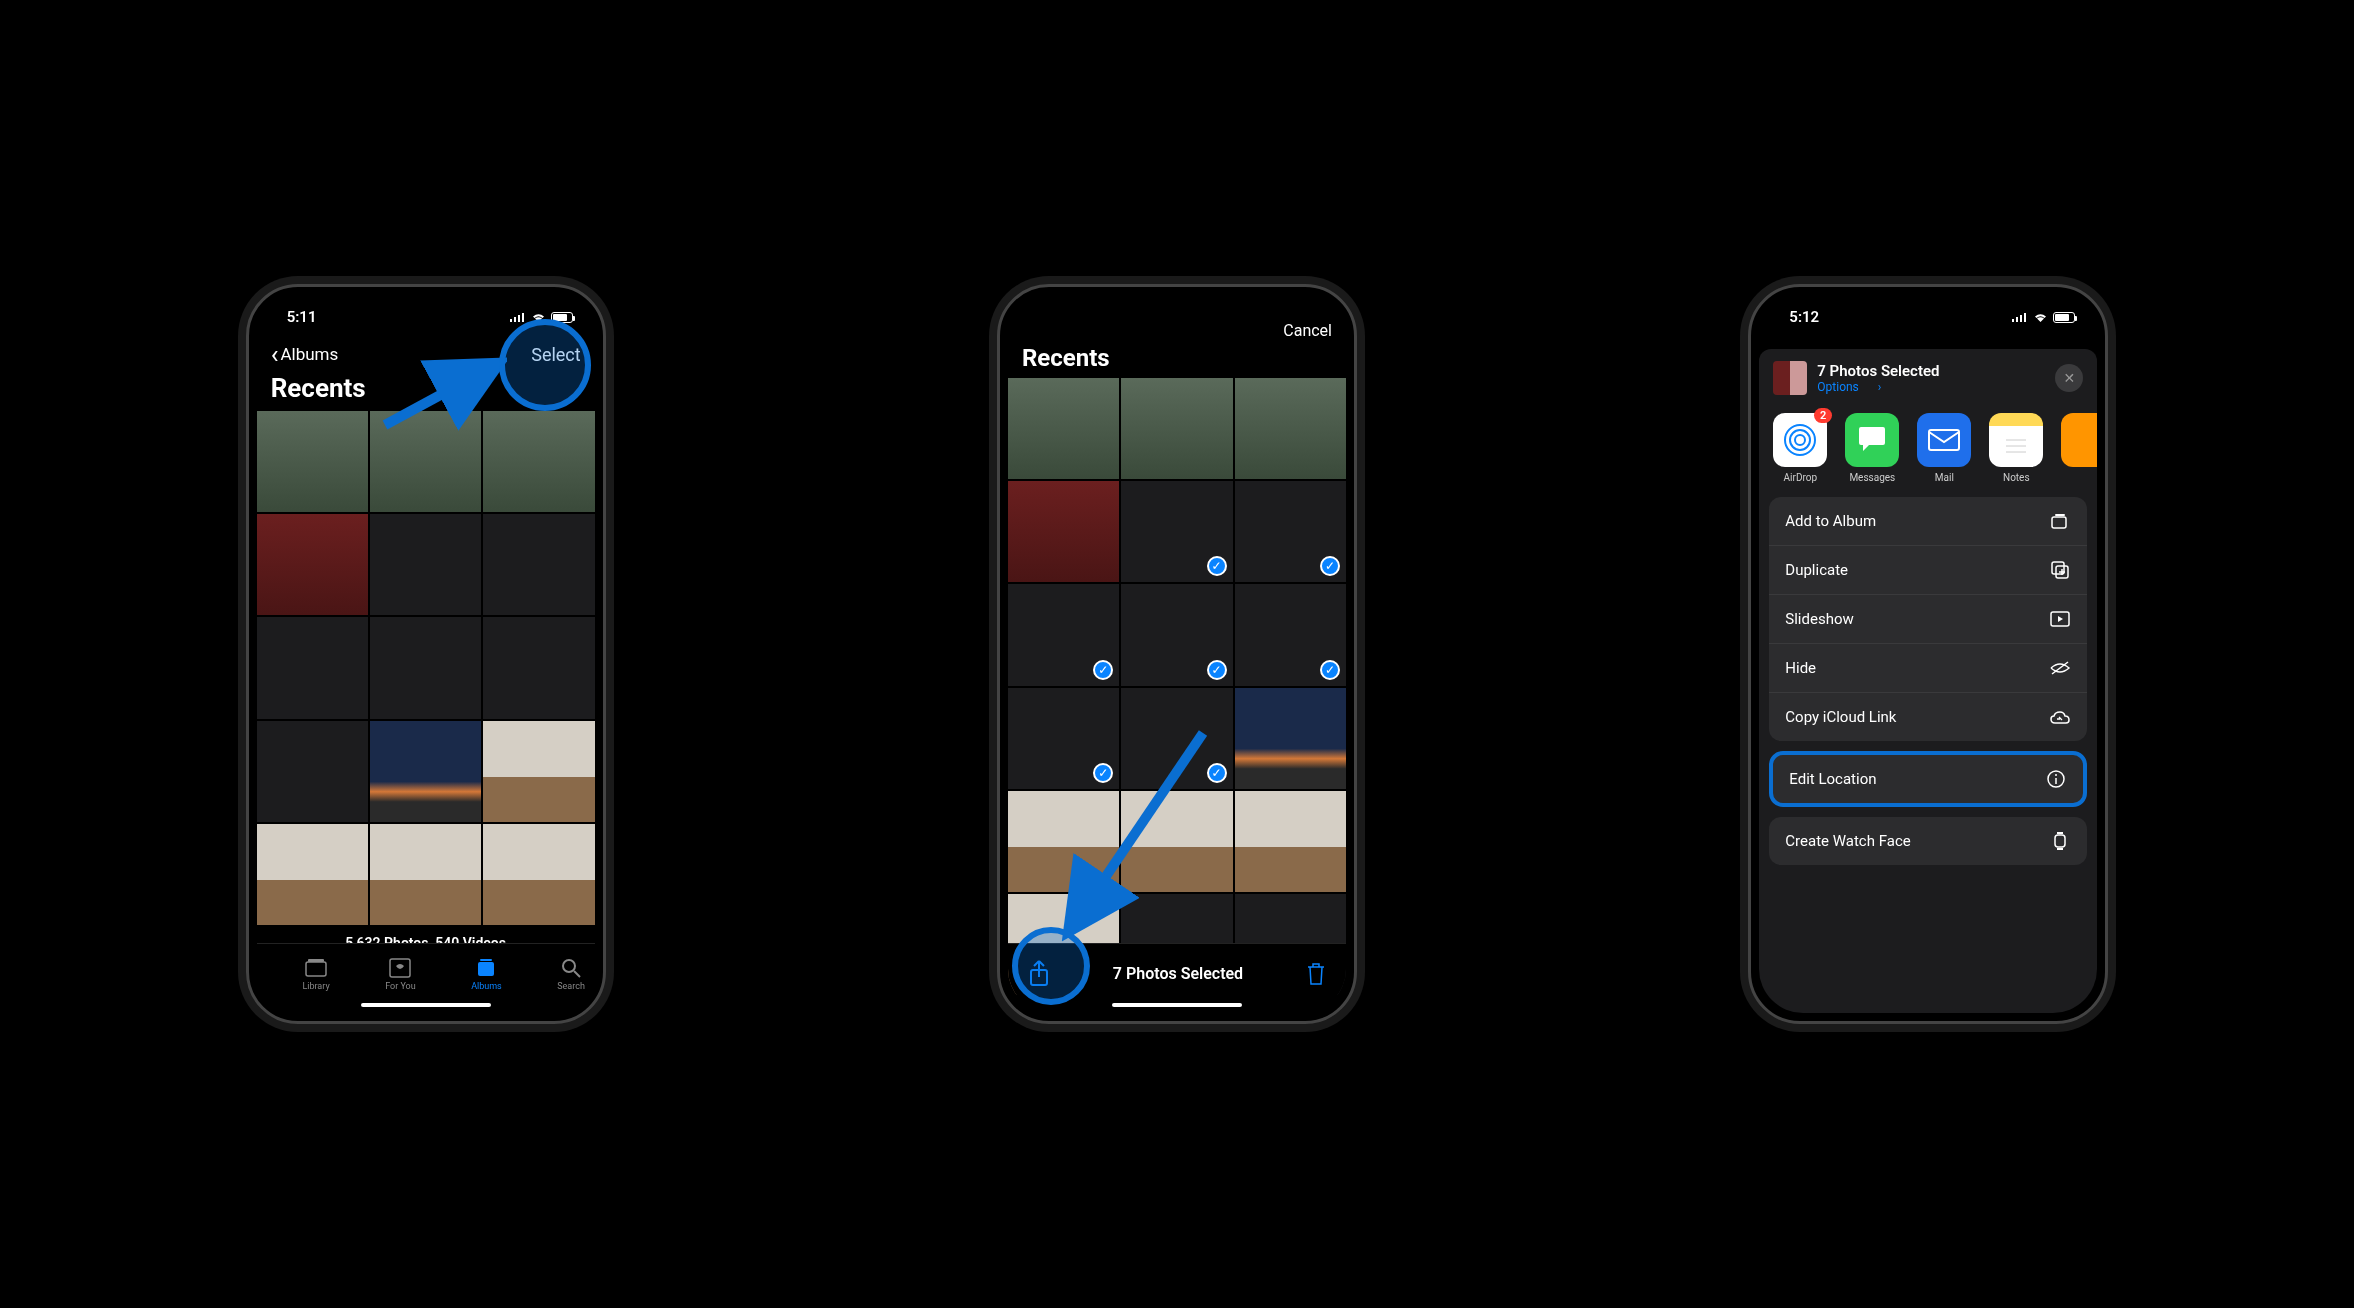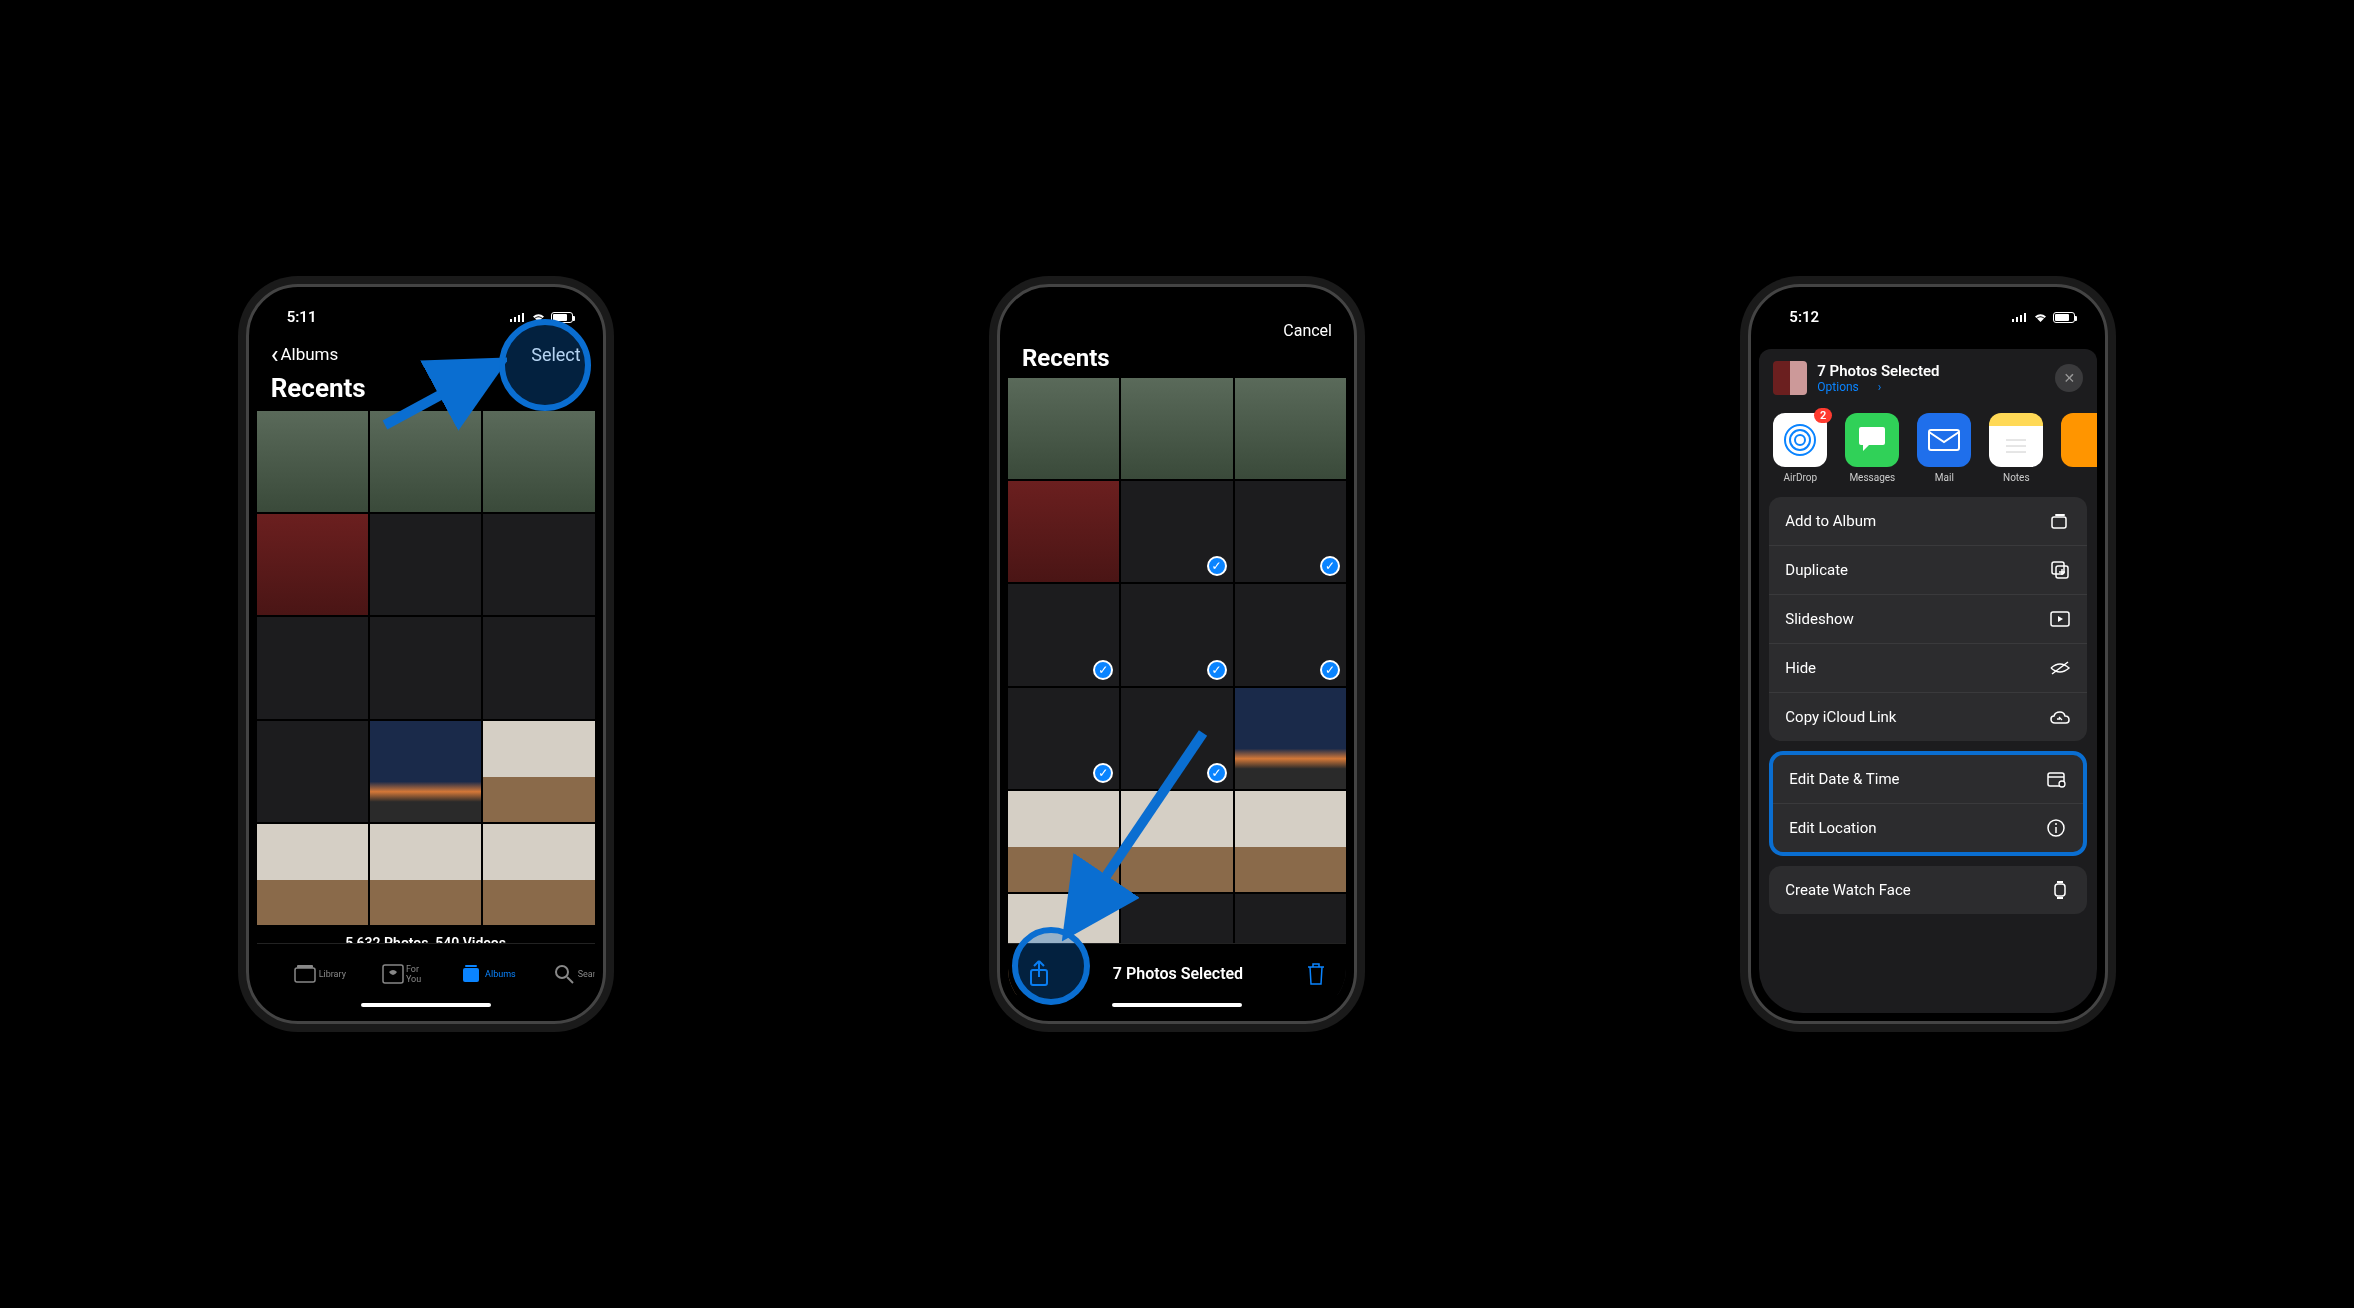--- a/index.html
+++ b/index.html
@@ -83,21 +83,21 @@
   .p1-footer { text-align:center; padding:10px 0 6px; }
   .count-text { font-size:14px; font-weight:600; }
   .upload-text { font-size:12px; color:#888; margin-top:4px; }
   .resume { color:#0a84ff; }
   .battery-text { font-size:12px; color:#666; margin-top:2px; }
   .tab-bar {
     height:60px; display:flex; justify-content:space-around; align-items:center;
     border-top:0.5px solid #222; background:#000;
     position:absolute; bottom:10px; left:0; right:0;
   }
-  .tab-item { display:flex; flex-direction:row; align-items:center; gap:2px; font-size:9px; color:#888;margin-left:36px; }
+  .tab-item { display:flex; flex-direction:column; align-items:center; gap:2px; font-size:9px; color:#888;margin-left:36px; }
   .tab-item.active { color:#0a84ff; }
   .tab-icon { width:24px; height:22px; display:flex; align-items:center; justify-content:center; }
   .circle-highlight {
     position:absolute; border:6px solid #0a6ed1; border-radius:50%;
     background:rgba(10,110,209,0.3); pointer-events:none; z-index:45;
   }
   .arrow {
     position:absolute; z-index:44; pointer-events:none;
   }
   
@@ -453,30 +453,20 @@
             <span class="action-icon">
                 <svg width="22" height="16" viewBox="0 0 22 16">
                   <path d="M6 14 Q2 14 2 10 Q2 7 5 7 Q6 3 11 3 Q15 3 16 7 Q20 7 20 11 Q20 14 17 14 Z" fill="none" stroke="#fff" stroke-width="1.5"></path>
                   <path d="M8 10 L11 10 M10 8 L13 11" stroke="#fff" stroke-width="1.3"></path>
                 </svg>
               </span>
           </div>
         </div>
         <div class="edit-highlight">
           <div class="action-row">
-            <span>Edit Date &amp; Time</span>
-            <span class="action-icon">
-                <svg width="20" height="18" viewBox="0 0 20 18">
-                  <rect x="2" y="3" width="16" height="13" rx="2" fill="none" stroke="#fff" stroke-width="1.5"></rect>
-                  <line x1="2" y1="7" x2="18" y2="7" stroke="#fff" stroke-width="1.5"></line>
-                  <circle cx="16" cy="14" r="3" fill="#1c1c1e" stroke="#fff" stroke-width="1.3"></circle>
-                </svg>
-              </span>
-          </div>
-          <div class="action-row">
             <span>Edit Location</span>
             <span class="action-icon">
                 <svg width="20" height="20" viewBox="0 0 20 20">
                   <circle cx="10" cy="10" r="8" fill="none" stroke="#fff" stroke-width="1.5"></circle>
                   <circle cx="10" cy="6" r="1" fill="#fff"></circle>
                   <line x1="10" y1="9" x2="10" y2="15" stroke="#fff" stroke-width="1.5"></line>
                 </svg>
               </span>
           </div>
         </div>

